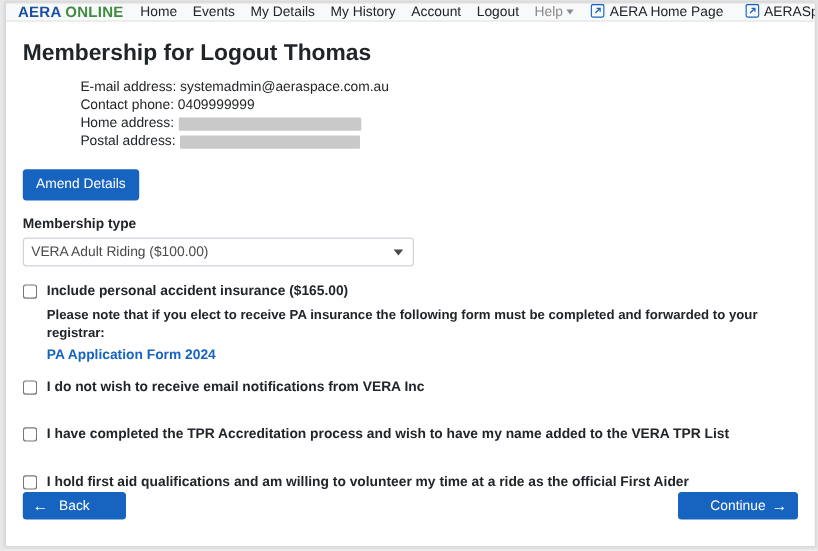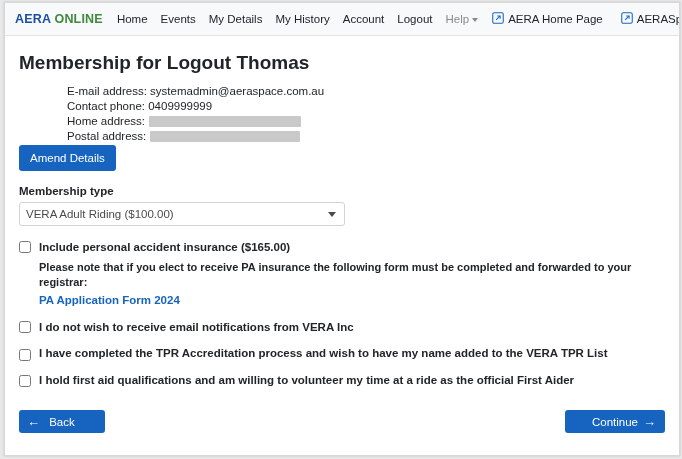--- a/index.html
+++ b/index.html
@@ -22,21 +22,21 @@
     width: 674px;
     height: 452px;
     background: #ffffff;
     border: 1px solid #d8d8d8;
     box-shadow: 0 0 2px rgba(0,0,0,0.18);
     overflow: hidden;
   }
 
   
   .navbar {
-    height: 33px;
+    height: 15px;
     background: #f8f9fa;
     border-bottom: 1px solid #e3e3e3;
     display: flex;
     align-items: center;
     padding: 0 10px;
     box-sizing: border-box;
   }
   .brand {
     font-size: 12.5px;
     font-weight: bold;
@@ -114,20 +114,21 @@
   .instruction {
     font-size: 11.5px;
     font-weight: bold;
     margin: 15px 0 9px 0;
   }
   .btn {
     font-family: "Liberation Sans", sans-serif;
     border: none;
     cursor: pointer;
     border-radius: 3px;
+    margin-top: 14px;
   }
   .btn-amend {
     background: #1664c0;
     color: #ffffff;
     font-size: 11.5px;
     padding: 7px 11px;
     margin-bottom: 14px;
   }
 
   .field-label {
@@ -162,21 +163,21 @@
     border-right: 4px solid transparent;
     border-top: 5px solid #4a4a4a;
     pointer-events: none;
   }
 
   .check-row {
     display: flex;
     align-items: flex-start;
     margin-top: 14px;
   }
-  .check-row.tight { margin-top: 12px; align-items: flex-end; }
+  .check-row.tight { margin-top: 25px; }
   input.cb {
     width: 12px;
     height: 12px;
     margin: 1px 8px 0 0;
     flex: none;
     cursor: pointer;
   }
   .cb-label {
     font-size: 11.5px;
     font-weight: bold;

